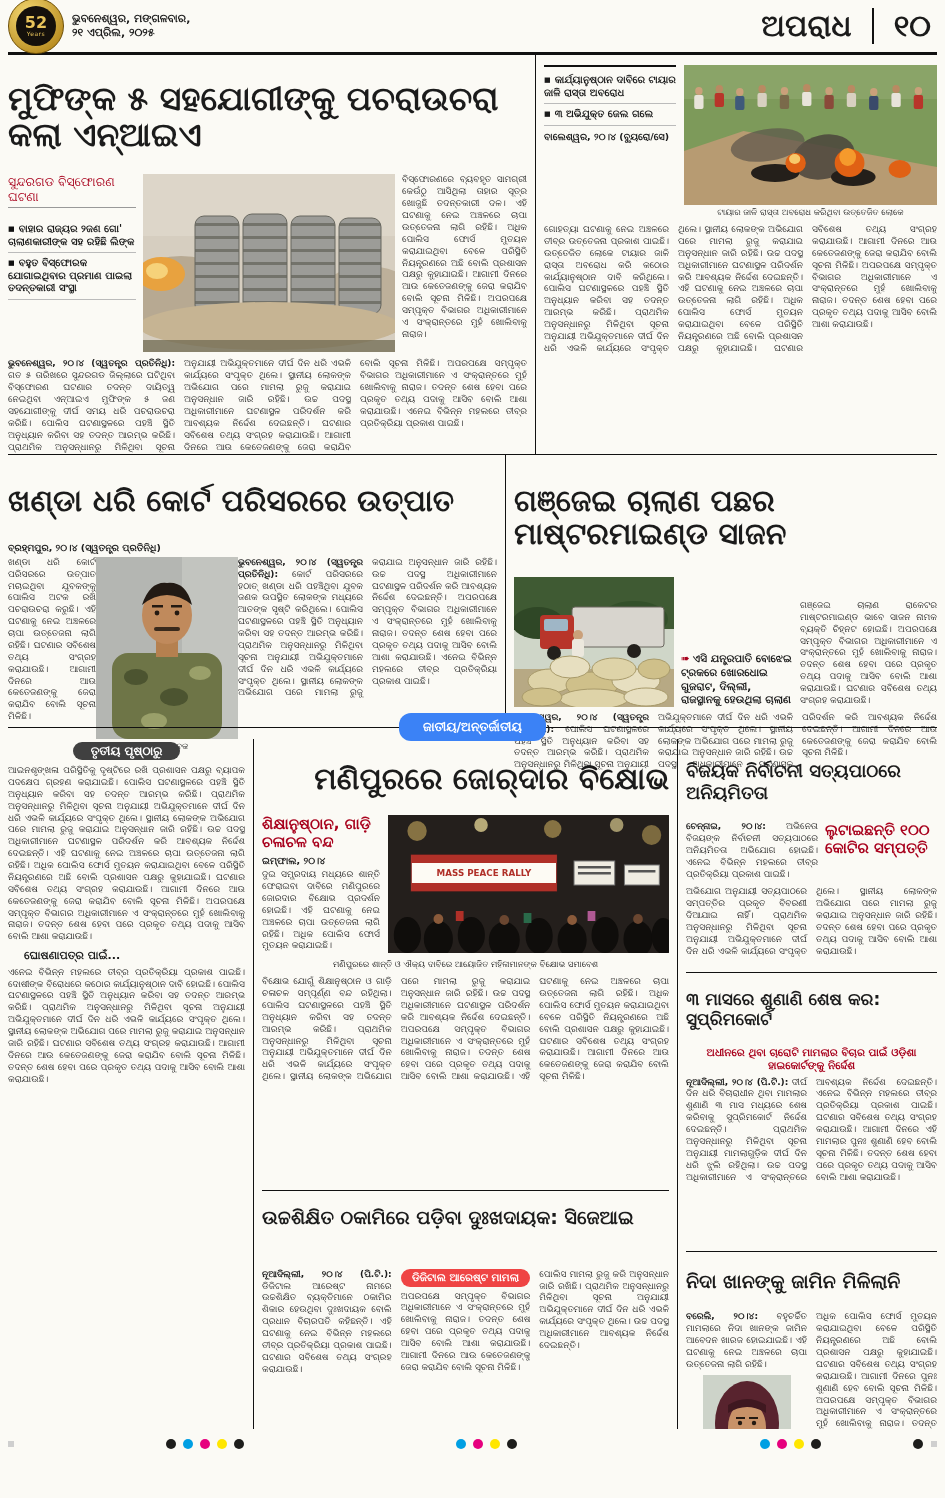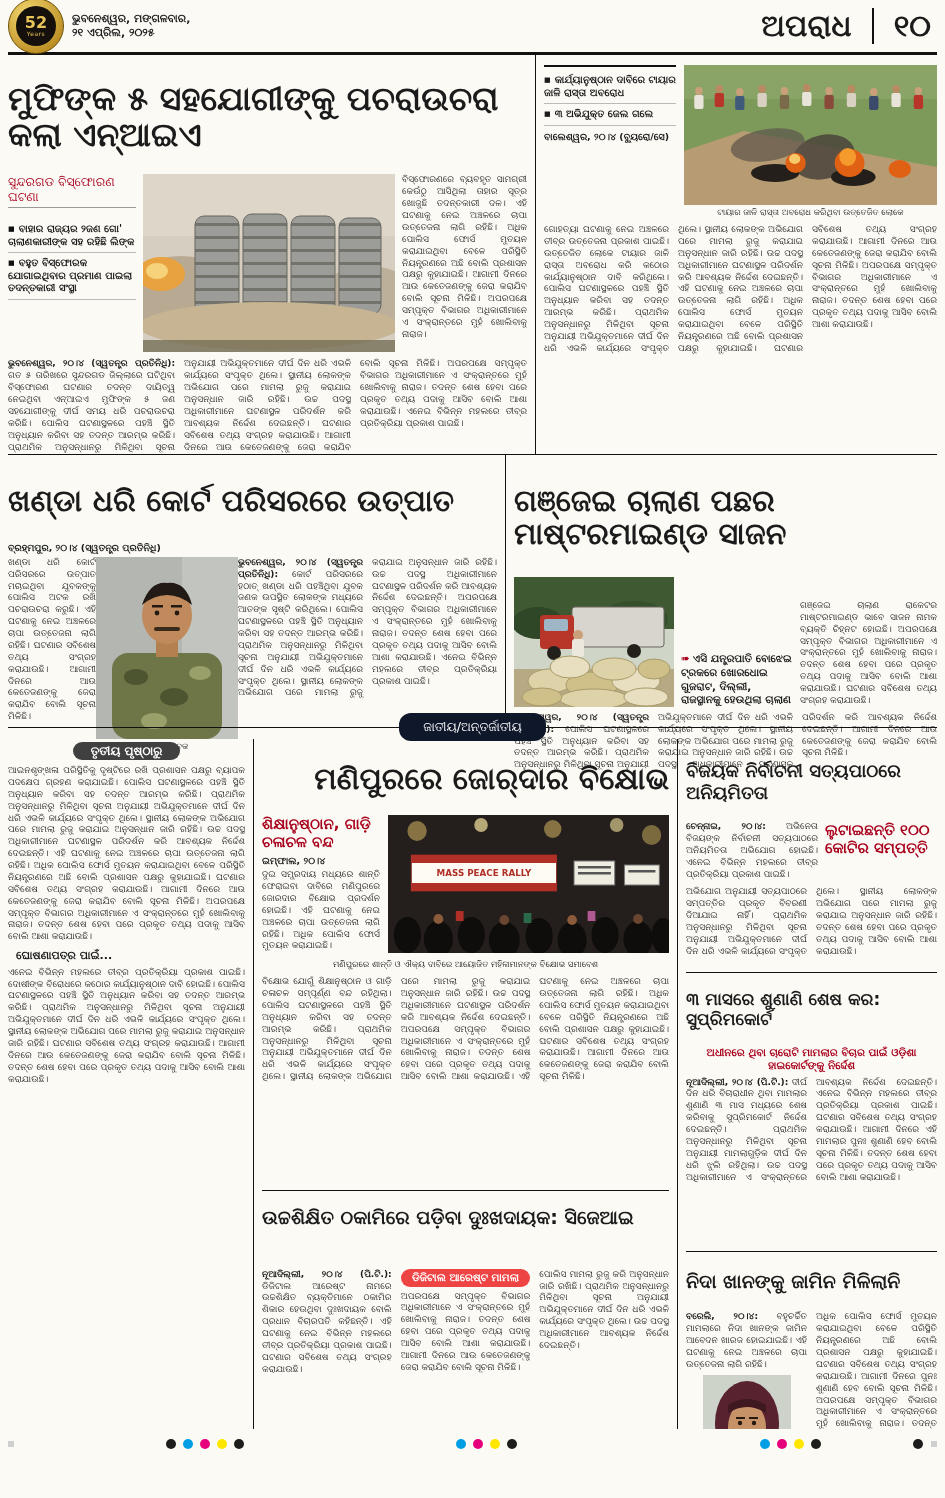--- a/index.html
+++ b/index.html
@@ -66,28 +66,28 @@
   .ganja-row { display:flex; gap:7px; margin-top:4px; height:132px;align-items:flex-end; }
   .ganja-photo { width:160px; height:130px; }
   .ganja-bullet { width:112px; font-size:10.5px; font-weight:bold; line-height:1.3; overflow:hidden; }
   .ganja-bullet::before { content:"➠"; color:#a8001c; margin-right:3px; }
   .ganja-colC { flex:1; }
   .ganja-body { margin-top:5px; column-count:3; column-gap:9px; height:84px; }
 
   
   .band { height:24px; display:flex; align-items:center; }
   .band-line { flex:1; height:1px; background:#111; }
-  .band-pill { background:#0f172a; color:#fff; font-weight:normal; font-size:12.5px; padding:6px 24px; border-radius:12px; }
+  .band-pill { background:#3b82f6; color:#fff; font-weight:bold; font-size:12.5px; padding:6px 24px; border-radius:12px; }
 
   
   .bottom-row { display:flex; height:690px; }
   .cont-col { width:246px; padding:3px 8px 0 0; border-right:1px solid #111; }
   .pill { background:#404040; color:#fff; font-weight:bold; font-size:12px; padding:2px 18px; border-radius:10px; width:max-content; margin:0 auto 5px; }
   .cont-text { height:648px; }
-  .cont-sub { font-weight:bold; font-size:11px; margin:6px 8px 3px; }
+  .cont-sub { font-weight:bold; font-size:11px; margin:6px 16px 3px; }
 
   .center-col { width:424px; padding:3px 8px 0 8px; border-right:1px solid #111; }
   .manipur-head { font-size:30px; font-weight:bold; text-align:right; line-height:1.1; }
   .manipur-row { display:flex; gap:8px; margin-top:6px; }
   .manipur-left { width:118px; }
   .manipur-sub { color:#a8001c; font-weight:bold; font-size:15px; line-height:1.2; }
   .manipur-dl { font-weight:bold; font-size:9.5px; margin:4px 0 2px; }
   .manipur-ltxt { height:88px; }
   .rally-wrap { flex:1; }
   .rally-photo { width:100%; height:138px; }

